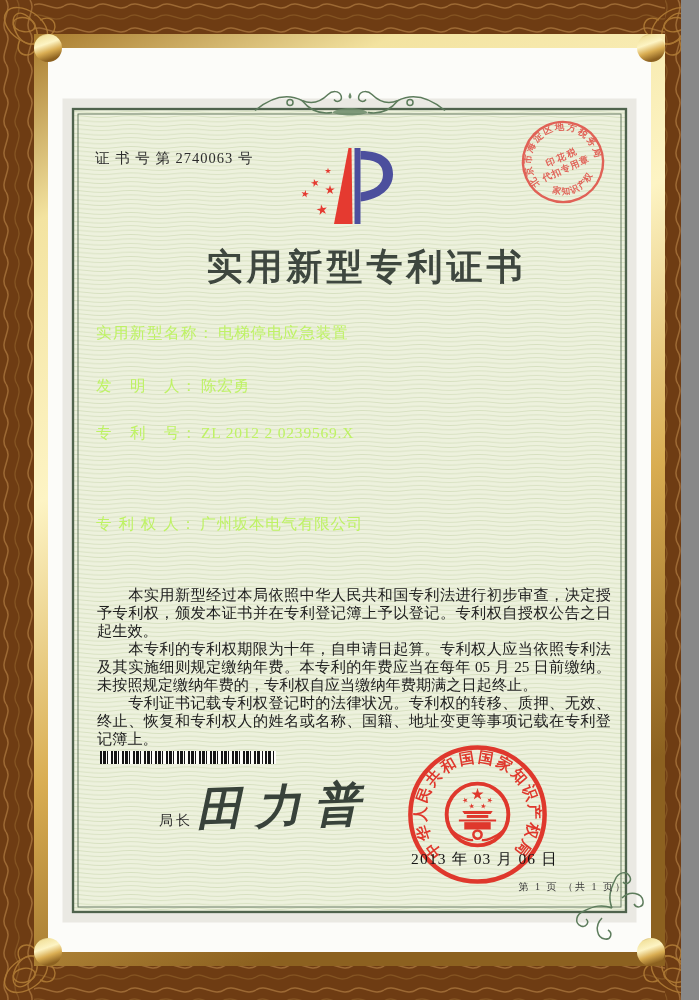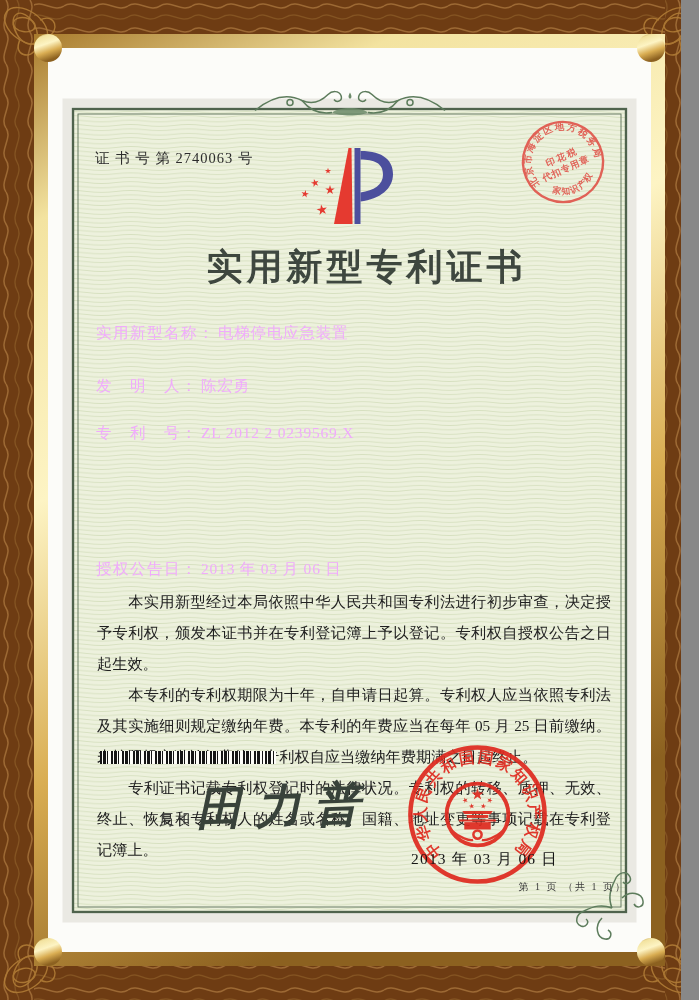--- a/index.html
+++ b/index.html
@@ -5,25 +5,25 @@
   html,body{margin:0;padding:0;background:#888;}
   .page{position:relative;width:681px;height:1000px;overflow:hidden;background:#6e3c13;
         font-family:"Liberation Serif","DejaVu Serif",serif;}
   .bg-svg{position:absolute;left:0;top:0;}
   .abs{position:absolute;}
   .cert-no{left:95px;top:149px;font-size:14.5px;letter-spacing:1px;color:#2c2c2c;}
   .logo{left:296px;top:144px;}
   .tax-stamp{left:517px;top:116px;transform:rotate(-24deg);transform-origin:50% 50%;opacity:.92;}
   .title{left:72px;top:243px;width:555px;text-align:center;font-size:36px;letter-spacing:4px;
          color:#3e473f;font-weight:600;padding-left:17px;}
-  .field-row{left:96px;height:22px;font-size:15.5px;color:#f0abfc;white-space:nowrap;}
+  .field-row{left:96px;height:22px;font-size:15.5px;color:#bef264;white-space:nowrap;}
   .field-label{letter-spacing:1.5px;}
   .field-value{letter-spacing:.8px;margin-left:3px;}
   .body-text{left:97px;top:586px;width:514px;}
-  .body-text p{margin:0;font-size:15.2px;line-height:31px;text-align:justify;
+  .body-text p{margin:0;font-size:15.2px;line-height:18px;text-align:justify;
                text-indent:2.05em;color:#202020;}
   .barcode{left:100px;top:751px;width:176px;height:13px;
            background:repeating-linear-gradient(90deg,#151515 0 2px,#fdfdf8 2px 3px,#151515 3px 6px,
            #fdfdf8 6px 7.5px,#151515 7.5px 8.5px,#fdfdf8 8.5px 11px);}
   .director-label{left:147px;top:812px;font-size:14px;letter-spacing:3px;color:#2f2f2f;margin-left:12px;}
   .signature{left:196px;top:776px;font-size:46px;font-style:italic;font-weight:700;
              color:#38423a;letter-spacing:13px;transform:rotate(-2deg);
              font-family:"DejaVu Sans","Liberation Sans",sans-serif;}
   .seal{left:405px;top:742px;opacity:.93;}
   .seal-date{left:411px;top:849px;font-size:15.5px;letter-spacing:1.2px;color:#161616;white-space:nowrap;}
@@ -140,22 +140,22 @@
 
   <div class="abs field-row" style="top:323px">
     <span class="field-label">实用新型名称：</span><span class="field-value">电梯停电应急装置</span>
   </div>
   <div class="abs field-row" style="top:376px">
     <span class="field-label">发　明　人：</span><span class="field-value">陈宏勇</span>
   </div>
   <div class="abs field-row" style="top:423px">
     <span class="field-label">专　利　号：</span><span class="field-value">ZL 2012 2 0239569.X</span>
   </div>
-  <div class="abs field-row" style="top:559px">
-    <span class="field-label">授权公告日：</span><span class="field-value">2013 年 03 月 06 日</span>
+  <div class="abs field-row" style="top:514px">
+    <span class="field-label">专 利 权 人：</span><span class="field-value">广州坂本电气有限公司</span>
   </div>
 
   <div class="abs body-text">
     <p>本实用新型经过本局依照中华人民共和国专利法进行初步审查，决定授予专利权，颁发本证书并在专利登记簿上予以登记。专利权自授权公告之日起生效。</p>
     <p>本专利的专利权期限为十年，自申请日起算。专利权人应当依照专利法及其实施细则规定缴纳年费。本专利的年费应当在每年 05 月 25 日前缴纳。未按照规定缴纳年费的，专利权自应当缴纳年费期满之日起终止。</p>
     <p>专利证书记载专利权登记时的法律状况。专利权的转移、质押、无效、终止、恢复和专利权人的姓名或名称、国籍、地址变更等事项记载在专利登记簿上。</p>
   </div>
 
   <div class="abs barcode"></div>
 

